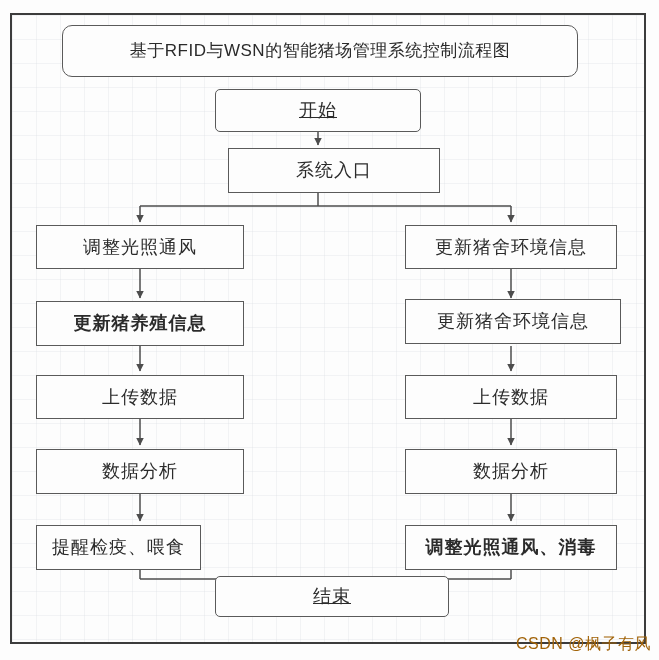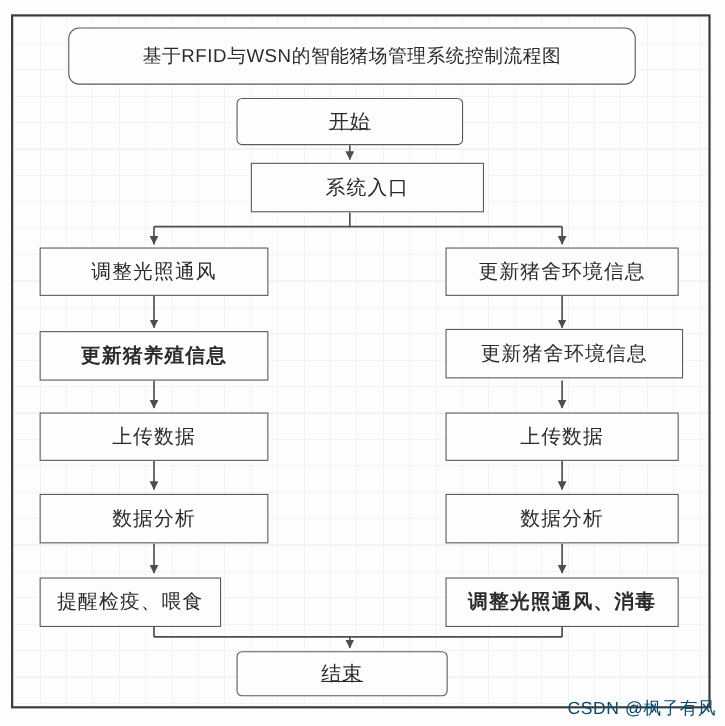--- a/index.html
+++ b/index.html
@@ -53,21 +53,21 @@
     border-radius: 10px;
     font-size: 17px;
     font-weight: 500;
     letter-spacing: 0.5px;
   }
   .watermark {
     position: absolute;
     right: 8px;
     bottom: 5px;
     font-size: 16px;
-    color: #0c4a6e;
+    color: #a16207;
     letter-spacing: 0.5px;
     background: transparent;
     white-space: nowrap;
   }
 </style>
 </head>
 <body>
 
 <div id="stage">
 
@@ -116,17 +116,17 @@
   <div class="node" style="left:36px; top:375px; width:208px; height:44px;">上传数据</div>
   <div class="node" style="left:36px; top:449px; width:208px; height:45px;">数据分析</div>
   <div class="node" style="left:36px; top:525px; width:165px; height:45px;">提醒检疫、喂食</div>
 
   <div class="node" style="left:405px; top:225px; width:212px; height:44px;">更新猪舍环境信息</div>
   <div class="node" style="left:405px; top:299px; width:216px; height:45px;">更新猪舍环境信息</div>
   <div class="node" style="left:405px; top:375px; width:212px; height:44px;">上传数据</div>
   <div class="node" style="left:405px; top:449px; width:212px; height:45px;">数据分析</div>
   <div class="node" style="left:405px; top:525px; width:212px; height:45px;font-weight:bold;">调整光照通风、消毒</div>
 
-  <div class="node rounded" style="left:215px; top:592px; width:192px; height:41px;">结束</div>
+  <div class="node rounded" style="left:215px; top:576px; width:234px; height:41px;">结束</div>
 
   <div class="watermark">CSDN @枫子有风</div>
 
 </div>
 
 </body></html>

